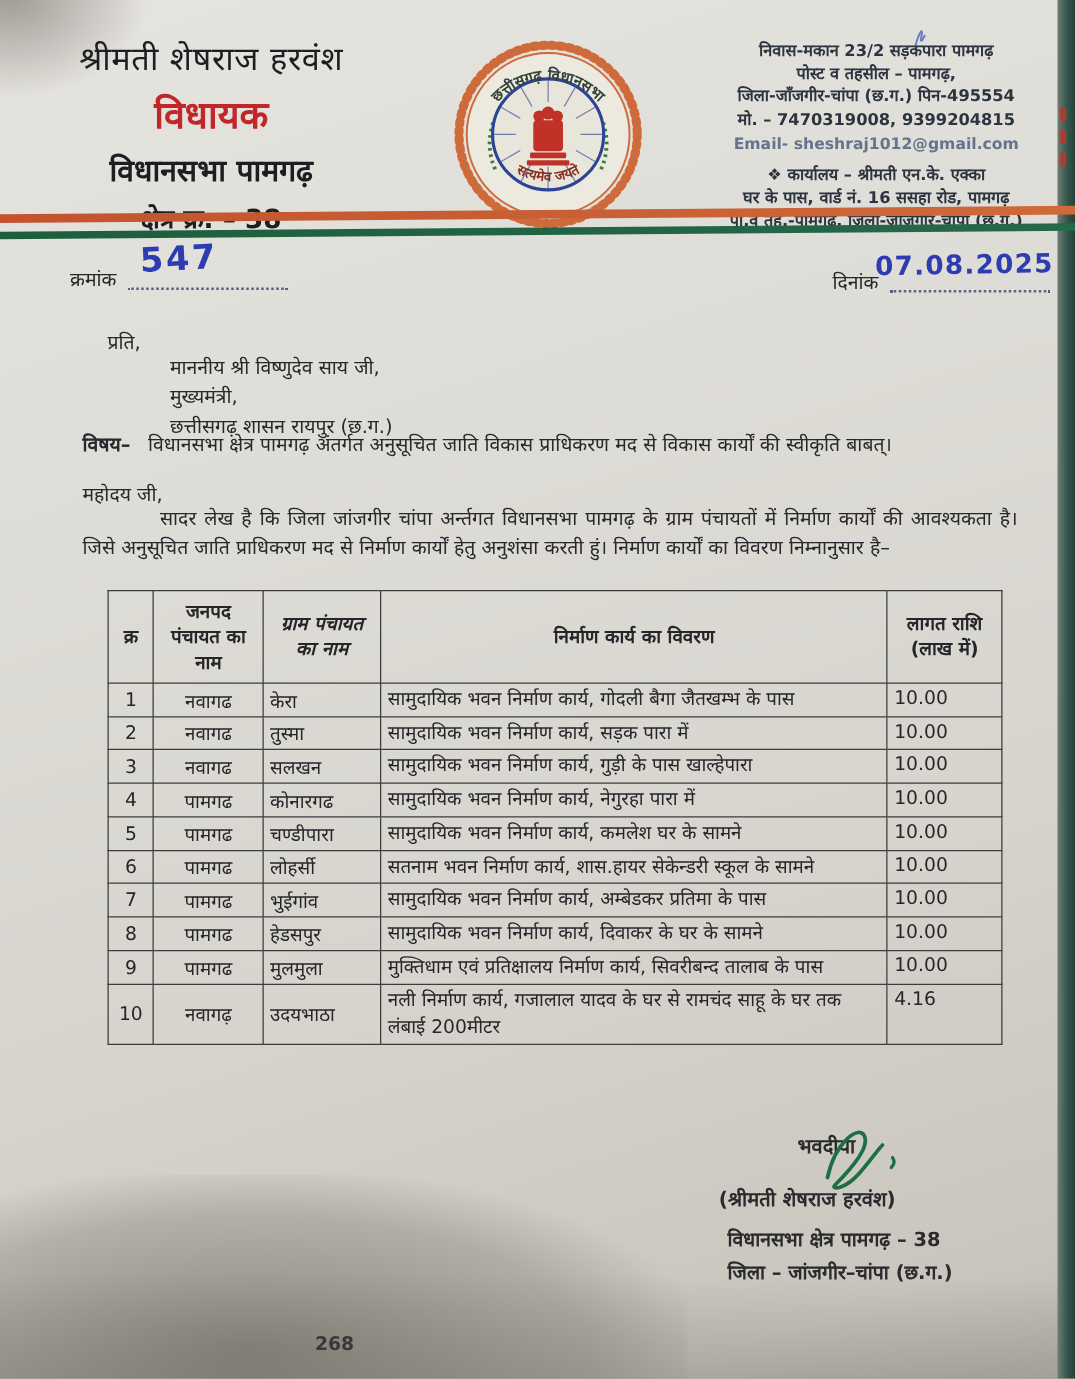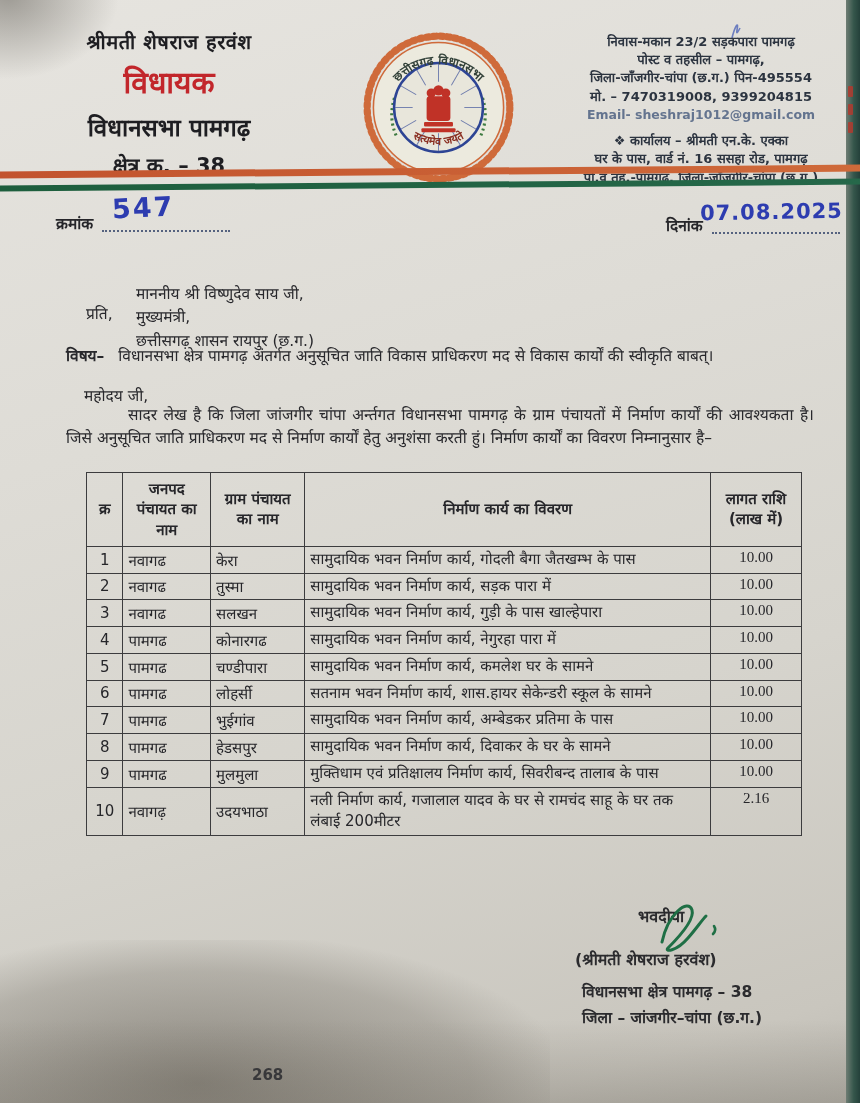--- a/index.html
+++ b/index.html
@@ -11,56 +11,56 @@
   }
   .abs{position:absolute;}
   
   .edge-strip{right:0;top:0;width:14px;height:1103px;background:linear-gradient(90deg,#6f7d74,#35564b 55%,#24403a);}
   .corner-shadow{left:-40px;top:-40px;width:160px;height:120px;background:radial-gradient(ellipse at 30% 30%,rgba(70,66,58,.45),transparent 70%);}
   .bottom-blob{left:-90px;top:940px;width:640px;height:260px;background:radial-gradient(ellipse at 45% 55%,rgba(72,66,56,.50),rgba(72,66,56,.22) 55%,transparent 75%);}
   .bottom-shade{left:0;top:1020px;width:860px;height:83px;background:linear-gradient(180deg,transparent,rgba(95,90,80,.28));}
   .red-dash{right:7px;width:5px;height:11px;background:#b23a2e;opacity:.85;border-radius:1px;}
   
   .lh-left{left:14px;top:28px;width:310px;text-align:center;}
-  .lh-name{font-size:20px;font-weight:700;letter-spacing:.5px;color:#1e1e22;}
+  .lh-name{font-size:26px;font-weight:400;letter-spacing:.5px;color:#1e1e22;}
   .lh-desig{font-size:30px;font-weight:800;color:#c2262b;margin-top:6px;}
   .lh-assembly{font-size:24px;font-weight:800;color:#1e1e22;margin-top:8px;}
   .lh-constit{font-size:21px;font-weight:800;color:#1e1e22;margin-top:8px;}
   .lh-right{left:553px;top:33px;width:296px;text-align:center;color:#2c3440;}
   .lh-right div{font-size:13px;font-weight:700;line-height:1.4;}
   .lh-right .email{color:#64748f;font-weight:600;font-size:12.5px;}
   .lh-right .office-head{margin-top:9px;}
   
   .band{left:-4px;top:168px;width:868px;transform:rotate(-0.45deg);}
   .band .saffron{height:7px;background:linear-gradient(90deg,#c2532e,#cf6a3a);}
   .band .gap{height:7px;}
   .band .green{height:6px;background:linear-gradient(90deg,#1d5e3d,#26684a);}
   
-  .serial-label,.date-label{font-size:15.5px;font-weight:700;color:#26262a;}
+  .serial-label,.date-label{font-size:15.5px;font-weight:400;color:#26262a;}
   .dotted{display:inline-block;border-bottom:2px dotted #55627f;}
   .hand{color:#2d3cb0;font-weight:600;}
   .hand-serial{font-size:27px;transform:rotate(-3deg);letter-spacing:2px;}
   .hand-date{font-size:21px;transform:rotate(-1deg);letter-spacing:1px;}
   
   .doc-text{font-size:15.5px;color:#28282c;}
   .recipient-lines div{line-height:1.5;}
   .subject{display:flex;gap:14px;width:748px;}
   .subject .s-label{font-weight:700;white-space:nowrap;}
   .body-para{width:748px;line-height:1.5;text-align:justify;text-indent:62px;margin:0;}
   .closing-para{width:748px;line-height:1.5;text-indent:62px;margin:0;}
   
   table.works{border-collapse:collapse;width:716px;background:transparent;}
   table.works th,table.works td{border:1px solid #3c3c3e;padding:2px 5px;font-size:15px;color:#26262a;}
   table.works th{font-weight:700;text-align:center;vertical-align:middle;line-height:1.35;padding:6px 4px;}
   td.c-sno{width:26px;text-align:center;}
-  td.c-janpad{width:80px;}
+  td.c-janpad{width:80px;text-align:center;}
   td.c-gram{width:86px;}
   td.c-desc{width:424px;line-height:1.45;}
-  td.c-amt{width:84px;text-align:center;vertical-align:top;padding-top:4px;font-family:Liberation Serif, serif;}
-  th.h-sno{width:26px;} th.h-janpad{width:80px;} th.h-gram{width:86px;} th.h-desc{width:424px;} th.h-amt{width:84px;}
+  td.c-amt{width:84px;vertical-align:top;padding-top:4px;}
+  th.h-sno{width:26px;} th.h-janpad{width:80px;} th.h-gram{width:86px;font-style:italic;} th.h-desc{width:424px;} th.h-amt{width:84px;}
   
   .valediction{font-size:16px;font-weight:600;}
   .sig-name{font-size:16px;font-weight:600;}
   .sig-line{font-size:15.5px;font-weight:600;line-height:1.65;}
   .page-num{font-size:15px;color:#38383a;font-weight:600;}
 </style>
 </head>
 <body>
 
 <div id="page">
@@ -144,33 +144,33 @@
     <span class="dotted" style="width:128px;height:16px;vertical-align:-3px;margin-left:4px;"></span>
   </div>
   <div class="abs hand hand-serial" style="left:112px;top:192px;">547</div>
 
   <div class="abs" style="left:666px;top:214px;">
     <span class="date-label">दिनांक</span>
     <span class="dotted" style="width:128px;height:16px;vertical-align:-3px;margin-left:4px;"></span>
   </div>
   <div class="abs hand hand-date" style="left:700px;top:200px;">07.08.2025</div>
 
-  <div class="abs doc-text" style="left:86px;top:262px;margin-top:40px;">प्रति,</div>
+  <div class="abs doc-text" style="left:86px;top:262px;">प्रति,</div>
   <div class="abs doc-text subject" style="left:66px;top:344px;">
     <span class="s-label">विषय–</span>
     <span>विधानसभा क्षेत्र पामगढ़ अंतर्गत अनुसूचित जाति विकास प्राधिकरण मद से विकास कार्यों की स्वीकृति बाबत्।</span>
   </div>
 
   <div class="abs doc-text recipient-lines" style="left:136px;top:283px;">
     <div>माननीय श्री विष्णुदेव साय जी,</div>
     <div>मुख्यमंत्री,</div>
     <div>छत्तीसगढ़ शासन रायपुर (छ.ग.)</div>
   </div>
 
-  <div class="abs doc-text" style="left:84px;top:384px;text-align:right;">महोदय जी,</div>
+  <div class="abs doc-text" style="left:66px;top:384px;text-align:right;">महोदय जी,</div>
   <p class="abs doc-text body-para" style="left:66px;top:404px;">सादर लेख है कि जिला जांजगीर चांपा अर्न्तगत विधानसभा पामगढ़ के ग्राम पंचायतों में निर्माण कार्यों की आवश्यकता है। जिसे अनुसूचित जाति प्राधिकरण मद से निर्माण कार्यों हेतु अनुशंसा करती हुं। निर्माण कार्यों का विवरण निम्नानुसार है–</p>
 
   <div class="abs" style="left:86px;top:472px;">
     <table class="works">
       <thead>
         <tr>
           <th class="h-sno">क्र</th>
           <th class="h-janpad">जनपद पंचायत का नाम</th>
           <th class="h-gram">ग्राम पंचायत का नाम</th>
           <th class="h-desc">निर्माण कार्य का विवरण</th>
@@ -239,21 +239,21 @@
       <td class="c-janpad">पामगढ</td>
       <td class="c-gram">मुलमुला</td>
       <td class="c-desc">मुक्तिधाम एवं प्रतिक्षालय निर्माण कार्य, सिवरीबन्द तालाब के पास</td>
       <td class="c-amt">10.00</td>
     </tr>
           <tr>
       <td class="c-sno">10</td>
       <td class="c-janpad">नवागढ़</td>
       <td class="c-gram">उदयभाठा</td>
       <td class="c-desc">नली निर्माण कार्य, गजालाल यादव के घर से रामचंद साहू के घर तक लंबाई 200मीटर</td>
-      <td class="c-amt">2.16</td>
+      <td class="c-amt">4.16</td>
     </tr>
         </tbody>
     </table>
   </div>
 
 
   <div class="abs valediction" style="left:638px;top:905px;">भवदीया</div>
   <svg class="abs" style="left:648px;top:896px;" width="100" height="62">
     <path d="M14,46 C20,18 40,2 44,14 C47,24 28,44 20,52 C16,56 28,56 40,42 C48,33 54,24 58,20" fill="none" stroke="#1f6f45" stroke-width="3" stroke-linecap="round"></path>
     <path d="M66,30 C68,33 67,36 65,38" fill="none" stroke="#1f6f45" stroke-width="2.6" stroke-linecap="round"></path>

